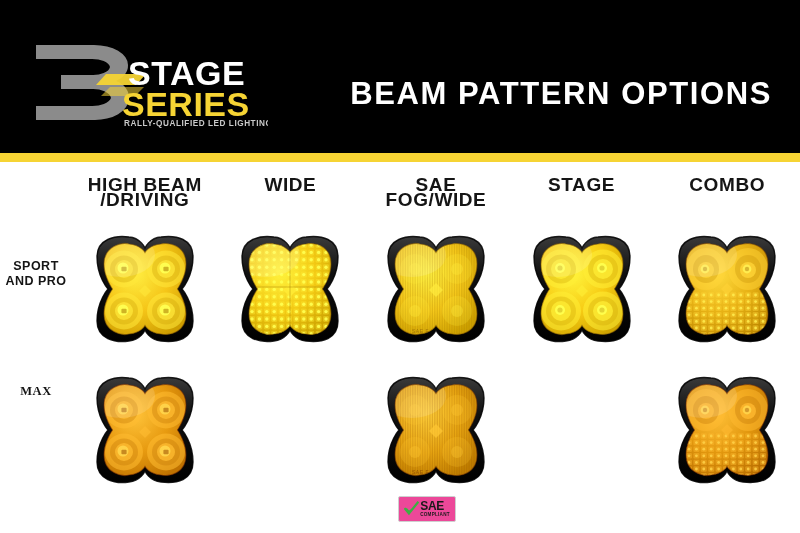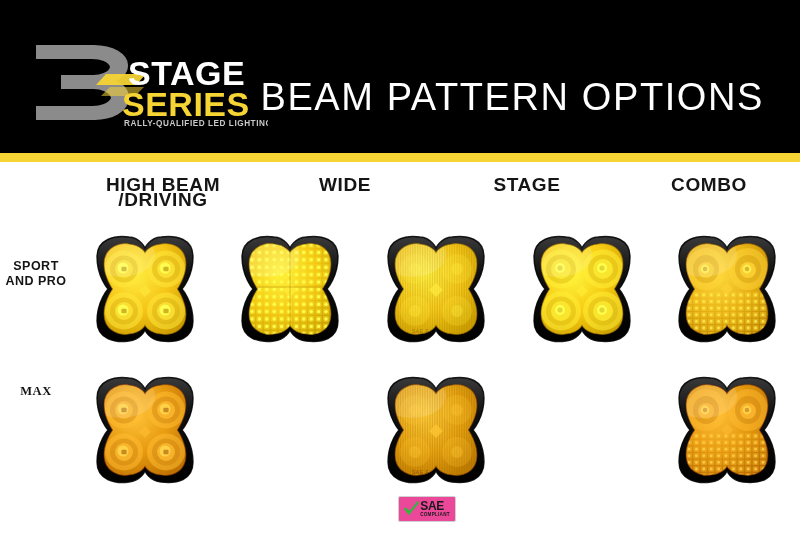--- a/index.html
+++ b/index.html
@@ -11,22 +11,22 @@
   
   .header { position:absolute; left:0; top:0; width:800px; height:153px;
             background:#000000; }
   .accent-bar { position:absolute; left:0; top:153px; width:800px; height:9px;
                 background:#f6d434; }
 
   
   .logo { position:absolute; left:28px; top:33px; width:240px; height:95px; }
   .logo svg { display:block; }
 
-  .header-title { position:absolute; right:36px; top:76px;
-                  color:#ffffff; font-size:38px; font-weight:normal;
+  .header-title { position:absolute; right:28px; top:76px;
+                  color:#ffffff; font-size:31px; font-weight:bold;
                   letter-spacing:1.6px; font-family:"Liberation Sans", sans-serif;
                   white-space:nowrap; }
 
   
   .board { position:absolute; left:0; top:162px; width:800px; height:371px; }
 
   .col-headers { position:absolute; left:72px; top:12px; width:728px; height:46px;
                  display:flex; }
   .col-head { flex:1; text-align:center; font-size:19px; font-weight:bold;
               color:#151515; letter-spacing:0.6px; line-height:15px;
@@ -101,20 +101,23 @@
 
   <div class="board">
 
     <div class="col-headers">
       <div class="col-head">
         <span>HIGH BEAM</span>
         <span>/DRIVING</span>
       </div>
       <div class="col-head">
         <span>WIDE</span>
+      </div>
+      <div class="col-head">
+        <span>SAE FOG/WIDE</span>
       </div>
       <div class="col-head">
         <span>STAGE</span>
       </div>
       <div class="col-head">
         <span>COMBO</span>
       </div>
     </div>
 
     <div class="row-labels">

